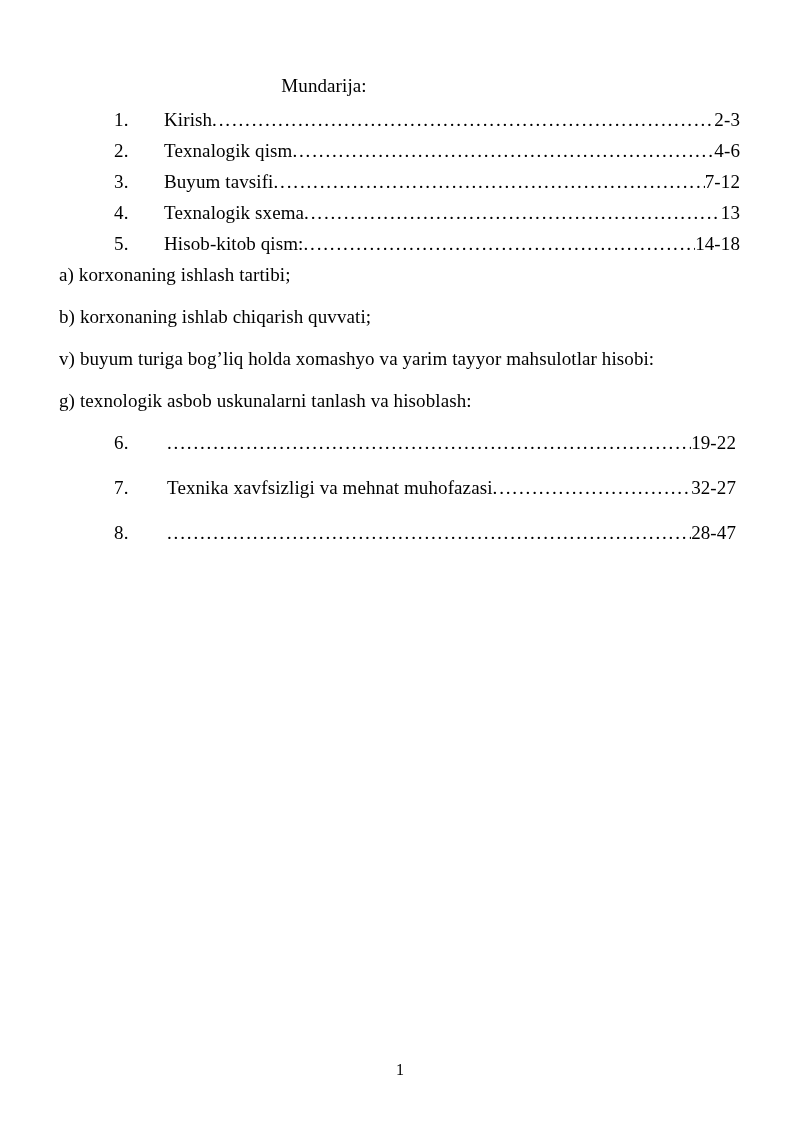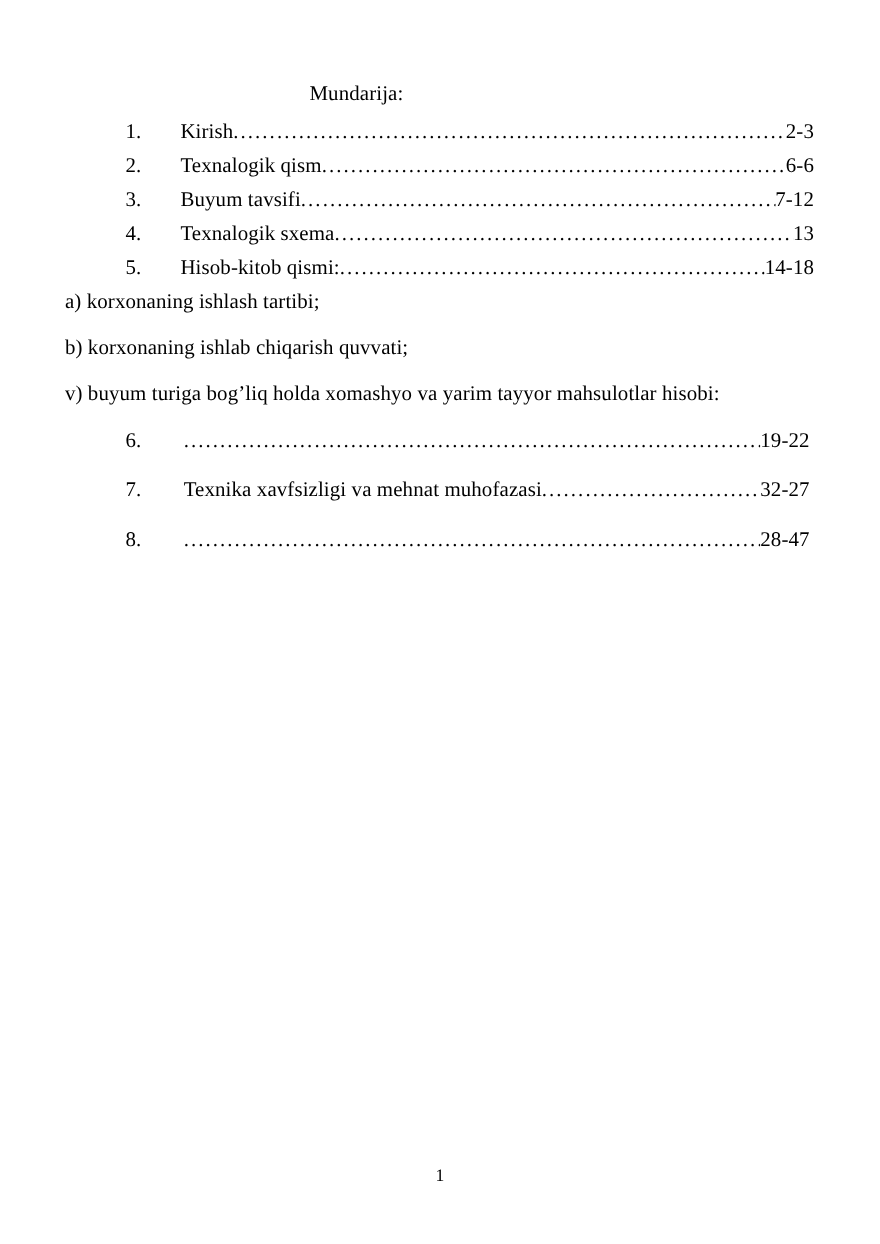--- a/index.html
+++ b/index.html
@@ -110,47 +110,48 @@
       <span class="toc-num">1.</span>
       <span class="toc-label">Kirish</span>
       <span class="toc-leader"></span>
       <span class="toc-pages">2-3</span>
     </div>
 
     <div class="toc-row group-a">
       <span class="toc-num">2.</span>
       <span class="toc-label">Texnalogik qism</span>
       <span class="toc-leader"></span>
-      <span class="toc-pages">6-6</span>
+      <span class="toc-pages">4-6</span>
     </div>
 
     <div class="toc-row group-a">
       <span class="toc-num">3.</span>
       <span class="toc-label">Buyum tavsifi</span>
       <span class="toc-leader"></span>
       <span class="toc-pages">7-12</span>
     </div>
 
     <div class="toc-row group-a">
       <span class="toc-num">4.</span>
       <span class="toc-label">Texnalogik sxema</span>
       <span class="toc-leader"></span>
       <span class="toc-pages">13</span>
     </div>
 
     <div class="toc-row group-a">
       <span class="toc-num">5.</span>
-      <span class="toc-label">Hisob-kitob qismi:</span>
+      <span class="toc-label">Hisob-kitob qism:</span>
       <span class="toc-leader"></span>
       <span class="toc-pages">14-18</span>
     </div>
 
     <div class="toc-sub">a) korxonaning ishlash tartibi;</div>
     <div class="toc-sub">b) korxonaning ishlab chiqarish quvvati;</div>
     <div class="toc-sub">v) buyum turiga bog’liq holda xomashyo va yarim tayyor mahsulotlar hisobi:</div>
+    <div class="toc-sub">g) texnologik asbob uskunalarni tanlash va hisoblash:</div>
 
     <div class="toc-row group-b">
       <span class="toc-num">6.</span>
       <span class="toc-leader"></span>
       <span class="toc-pages">19-22</span>
     </div>
 
     <div class="toc-row group-b">
       <span class="toc-num">7.</span>
       <span class="toc-label">Texnika xavfsizligi va mehnat muhofazasi</span>

